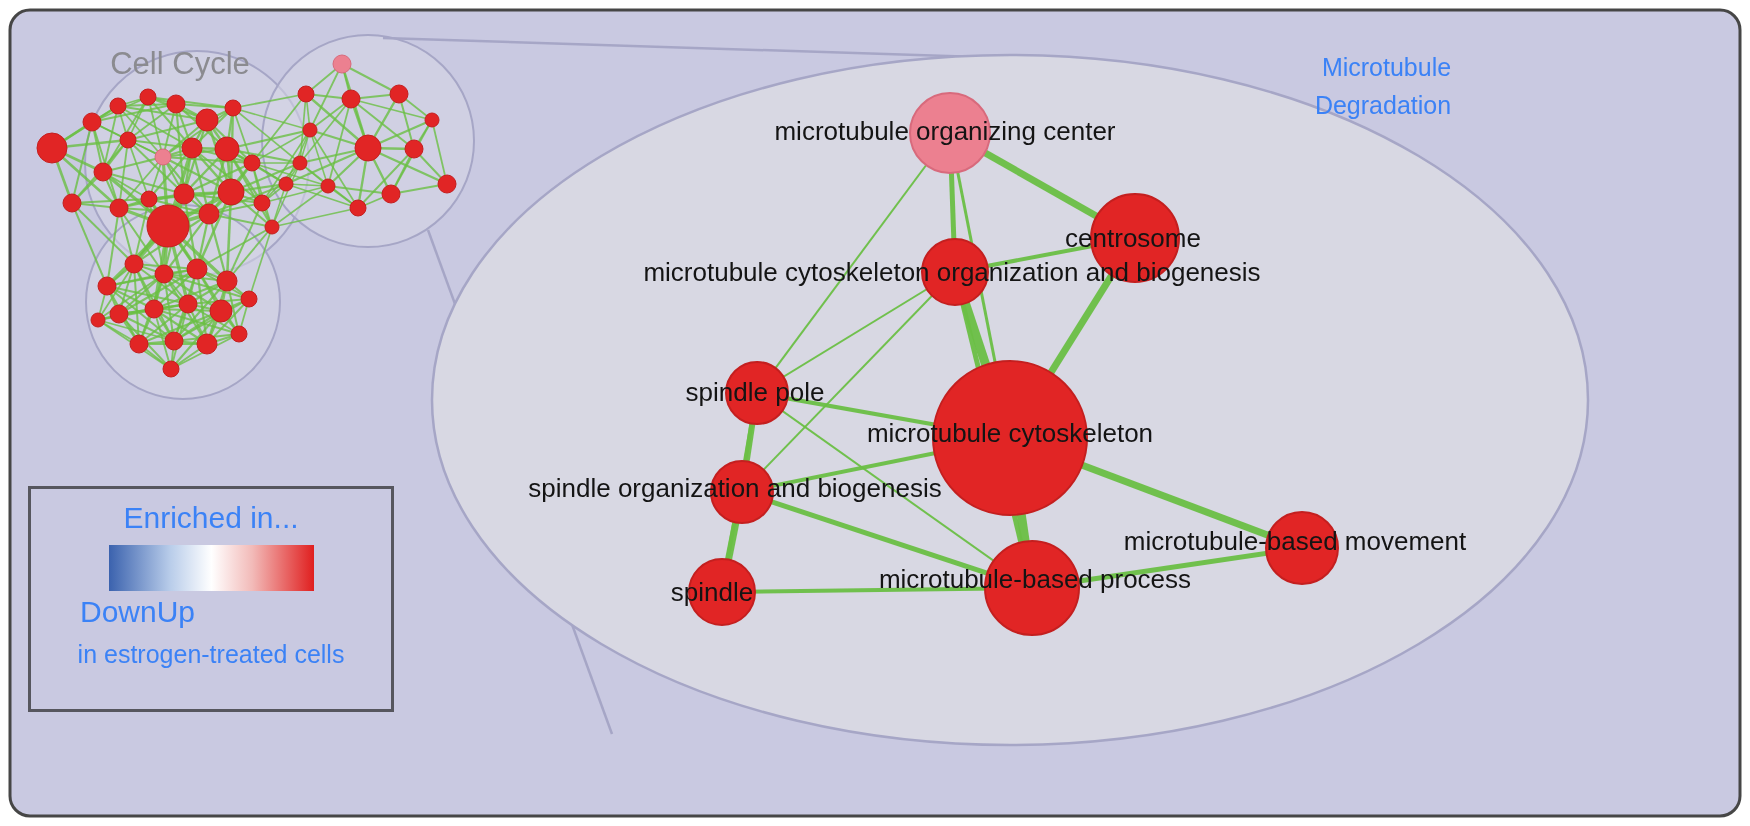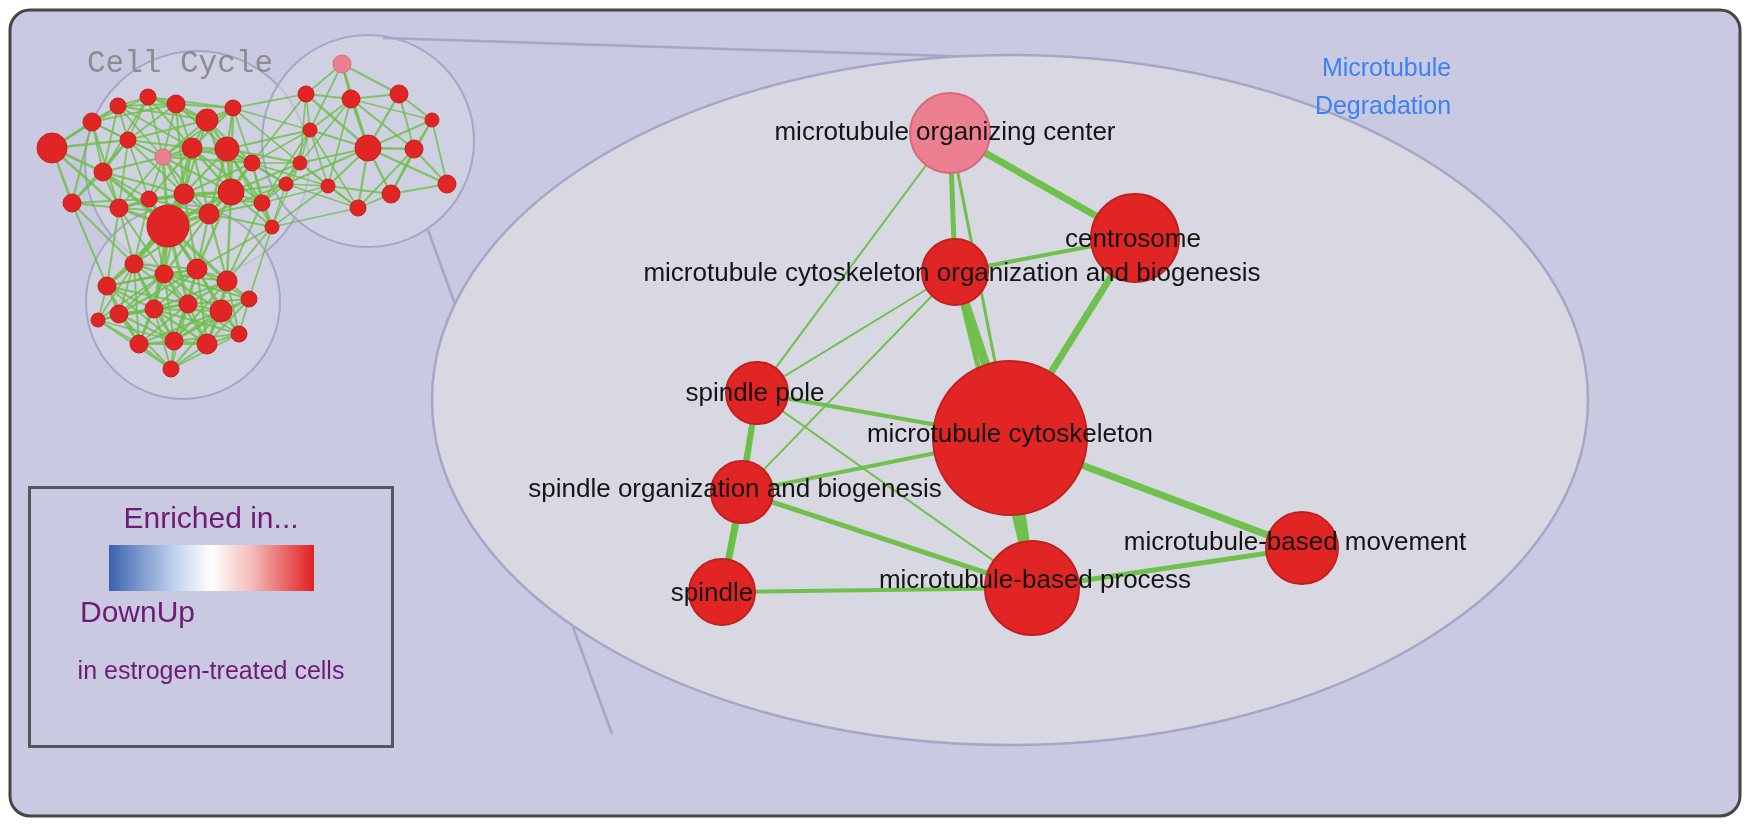--- a/index.html
+++ b/index.html
@@ -6,40 +6,40 @@
   .stage {
     position: relative;
     width: 1750px;
     height: 826px;
     font-family: "Liberation Sans", sans-serif;
     overflow: hidden;
   }
   .stage svg { position: absolute; left: 0; top: 0; }
   .overlay { position: absolute; }
   .gray-label { color: #8b8b90; font-size: 31px; line-height: 37px; }
-  .cell-cycle-label { left: 180px; top: 45px; transform: translateX(-50%); white-space: nowrap; font-family: Liberation Mono, monospace; }
+  .cell-cycle-label { left: 180px; top: 45px; transform: translateX(-50%); white-space: nowrap; }
   .ubiquitin-label { left: 33px; top: 388px; }
   .mt-title {
     left: 1383px; top: 48px; transform: translateX(-50%);
     color: #3b82f6; font-size: 25px; line-height: 38px; text-align: right; white-space: nowrap;
   }
   .legend {
     position: absolute; left: 28px; top: 486px;
-    width: 366px; height: 262px;
+    width: 366px; height: 226px;
     border: 3px solid #56565e; box-sizing: border-box;
-    text-align: center; color: #701a75;
+    text-align: center; color: #3b82f6;
   }
   .legend-title { font-size: 30px; margin-top: 12px; }
   .legend-bar { width: 205px; height: 46px; margin: 10px auto 0 auto; }
   .legend-row {
     width: 262px; margin: 4px auto 0 auto;
     display: flex; justify-content: flex-start;
     font-size: 30px;
   }
-  .legend-caption { font-size: 25px; line-height: 31px; margin-top: 26px; }
+  .legend-caption { font-size: 25px; line-height: 31px; margin-top: 10px; }
 </style>
 </head>
 <body>
 
 <div class="stage">
   <svg id="net-svg" width="1750" height="826" viewBox="0 0 1750 826">
       <rect x="10" y="10" width="1730" height="806" rx="20" ry="20" fill="#c9c9e1" stroke="#464646" stroke-width="3"></rect>
       <circle cx="197" cy="163" r="112" fill="#d6d6e6" fill-opacity="0.55" stroke="#a6a6c6" stroke-width="2"></circle>
       <circle cx="368" cy="141" r="106" fill="#d6d6e6" fill-opacity="0.55" stroke="#a6a6c6" stroke-width="2"></circle>
       <circle cx="183" cy="302" r="97" fill="#d6d6e6" fill-opacity="0.55" stroke="#a6a6c6" stroke-width="2"></circle>

